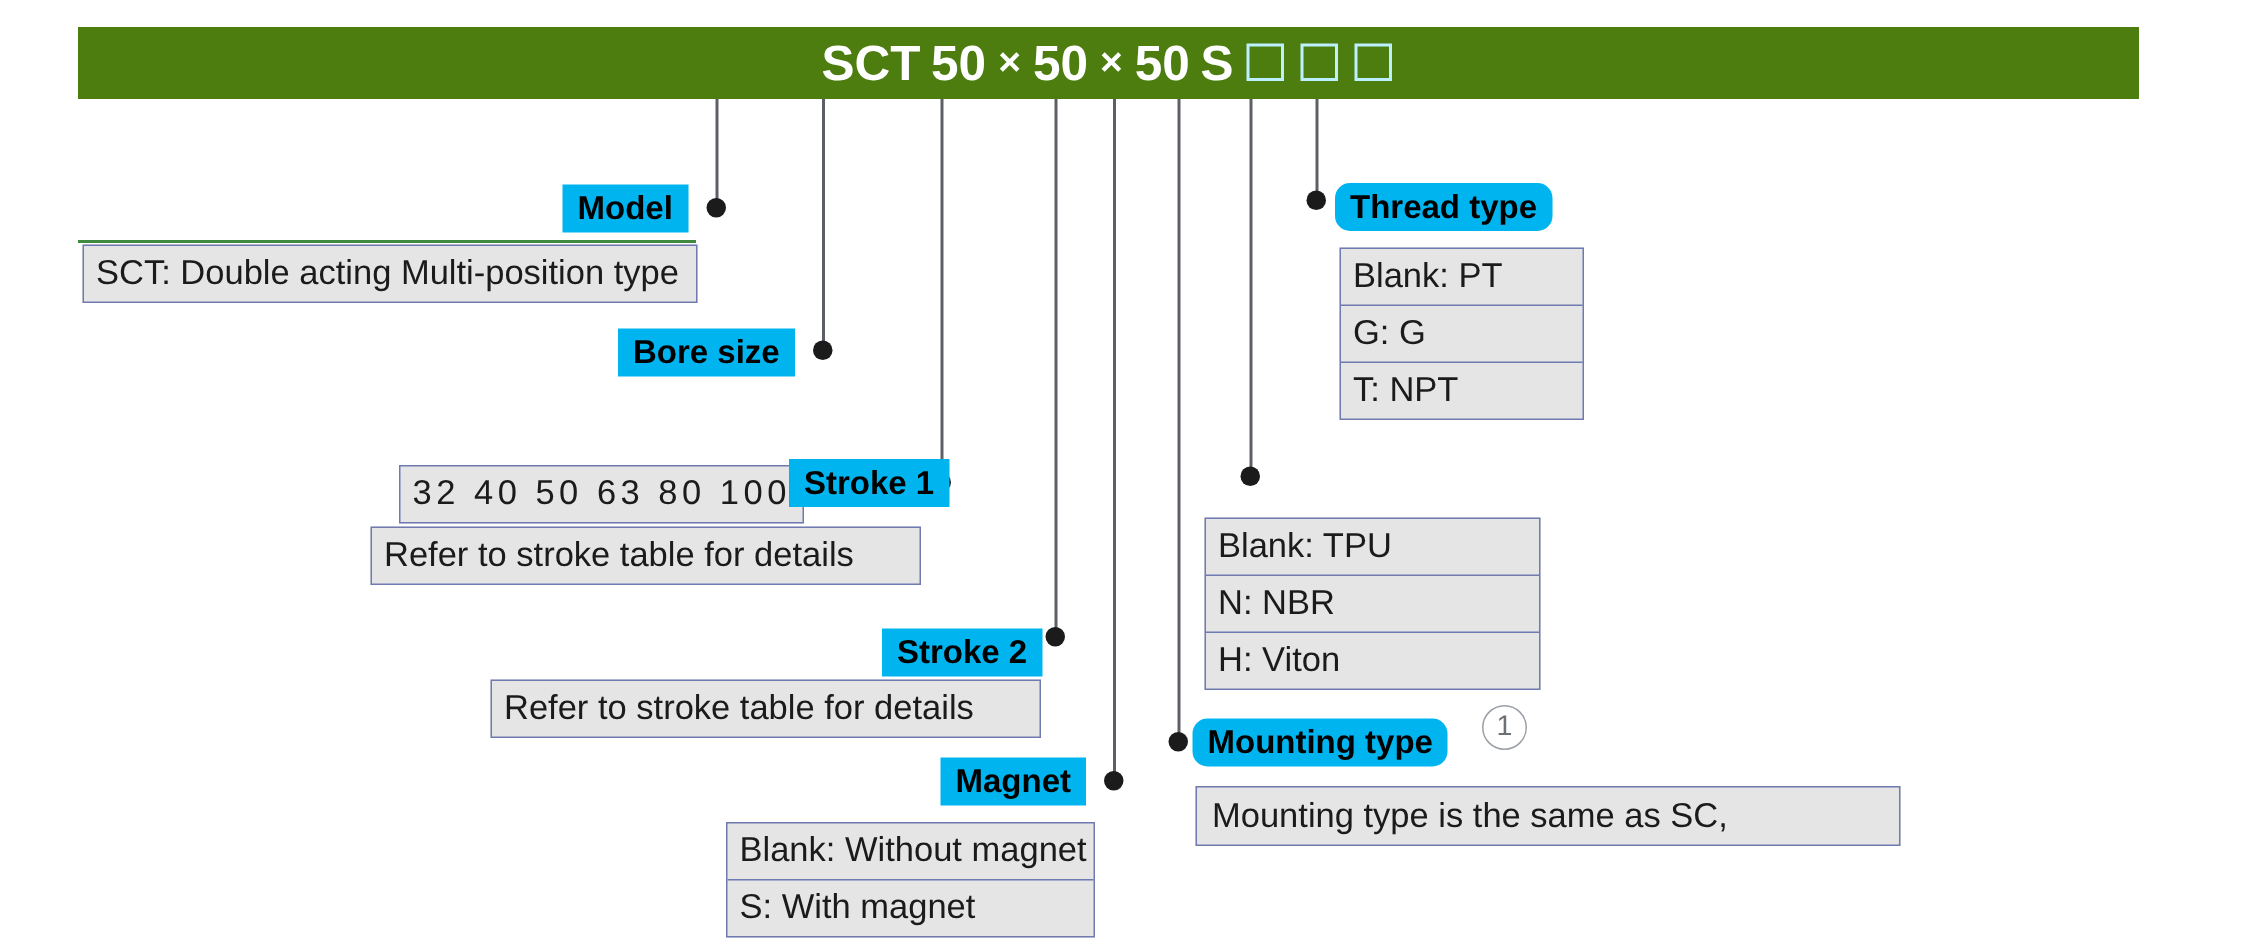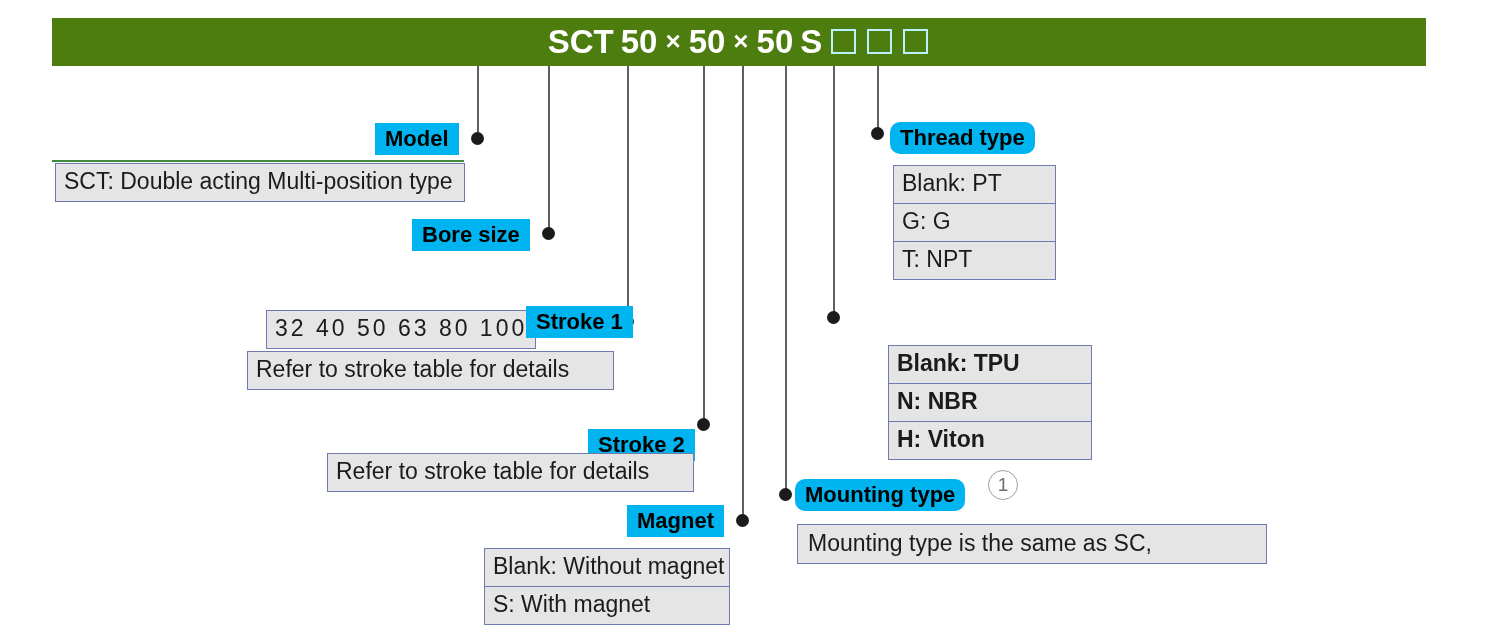--- a/index.html
+++ b/index.html
@@ -186,21 +186,21 @@
     <div class="row bore-row">32  40  50  63  80  100</div>
   </div>
 
   <div class="tag" style="left:526px; top:306px;">
     <span>Stroke 1</span>
   </div>
   <div class="vbox" style="left:247px; top:351px; width:367px;">
     <div class="row">Refer to stroke table for details</div>
   </div>
 
-  <div class="tag" style="left:588px; top:429px;">
+  <div class="tag" style="left:588px; top:419px;">
     <span>Stroke 2</span>
   </div>
   <div class="vbox" style="left:327px; top:453px; width:367px;">
     <div class="row">Refer to stroke table for details</div>
   </div>
 
   <div class="tag" style="left:627px; top:505px;">
     <span>Magnet</span>
   </div>
   <div class="vbox" style="left:484px; top:548px; width:246px;">
@@ -210,21 +210,21 @@
 
   <div class="tag right" style="left:890px; top:122px;">
     <span>Thread type</span>
   </div>
   <div class="vbox" style="left:893px; top:165px; width:163px;">
     <div class="row">Blank: PT</div>
     <div class="row">G: G</div>
     <div class="row">T: NPT</div>
   </div>
 
-  <div class="vbox" style="left:888px; top:345px; width:204px;font-weight:bold;">
+  <div class="vbox" style="left:803px; top:345px; width:224px;">
     <div class="row">Blank: TPU</div>
     <div class="row">N: NBR</div>
     <div class="row">H: Viton</div>
   </div>
 
   <div class="tag right" style="left:795px; top:479px;">
     <span>Mounting type</span>
   </div>
   <div class="circled-note" style="left:988px; top:470px;">
     <span>1</span>

